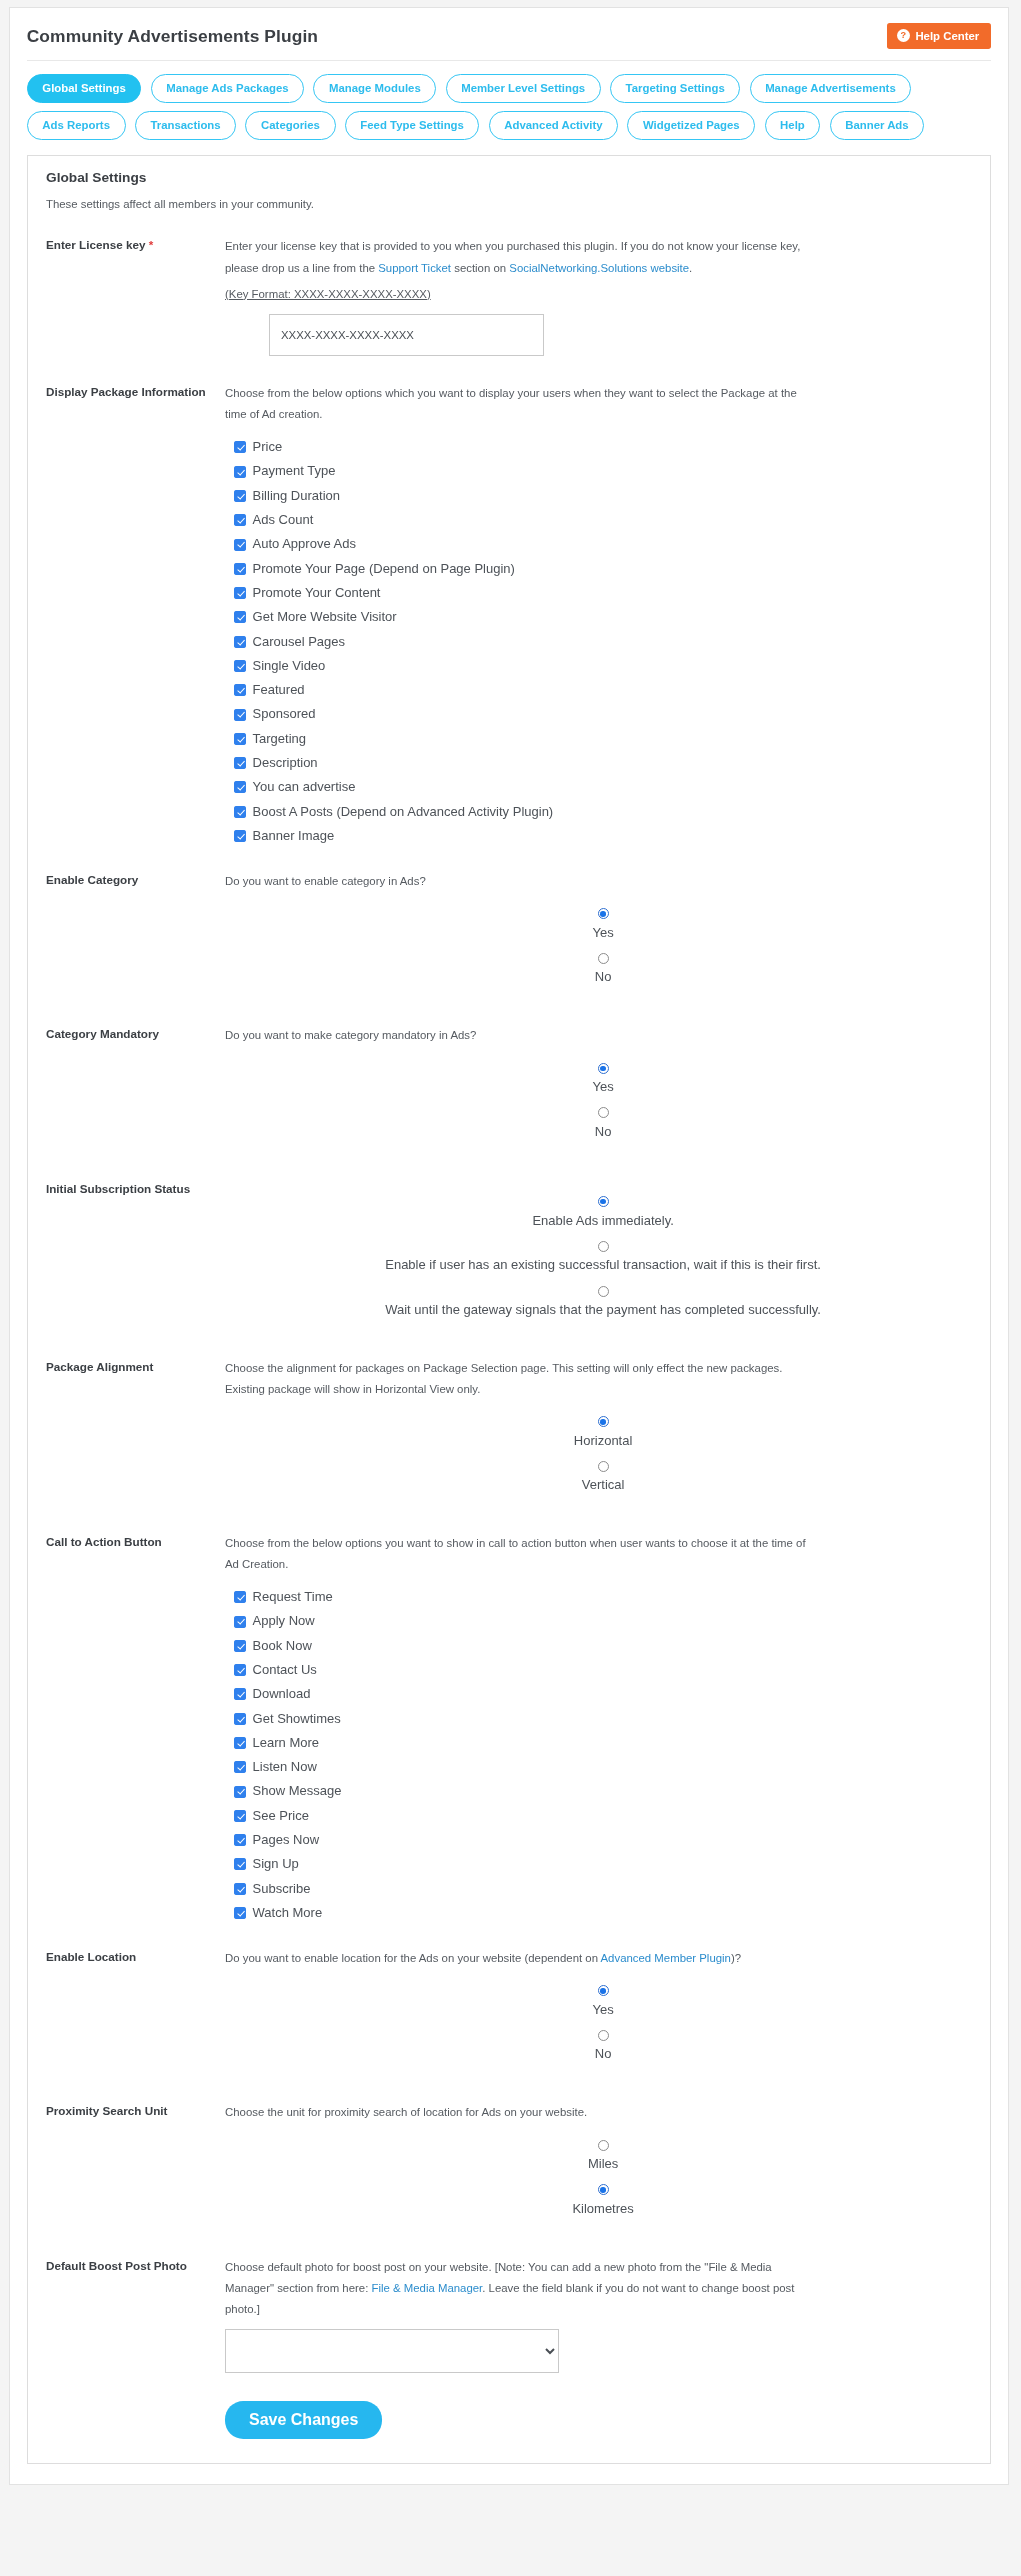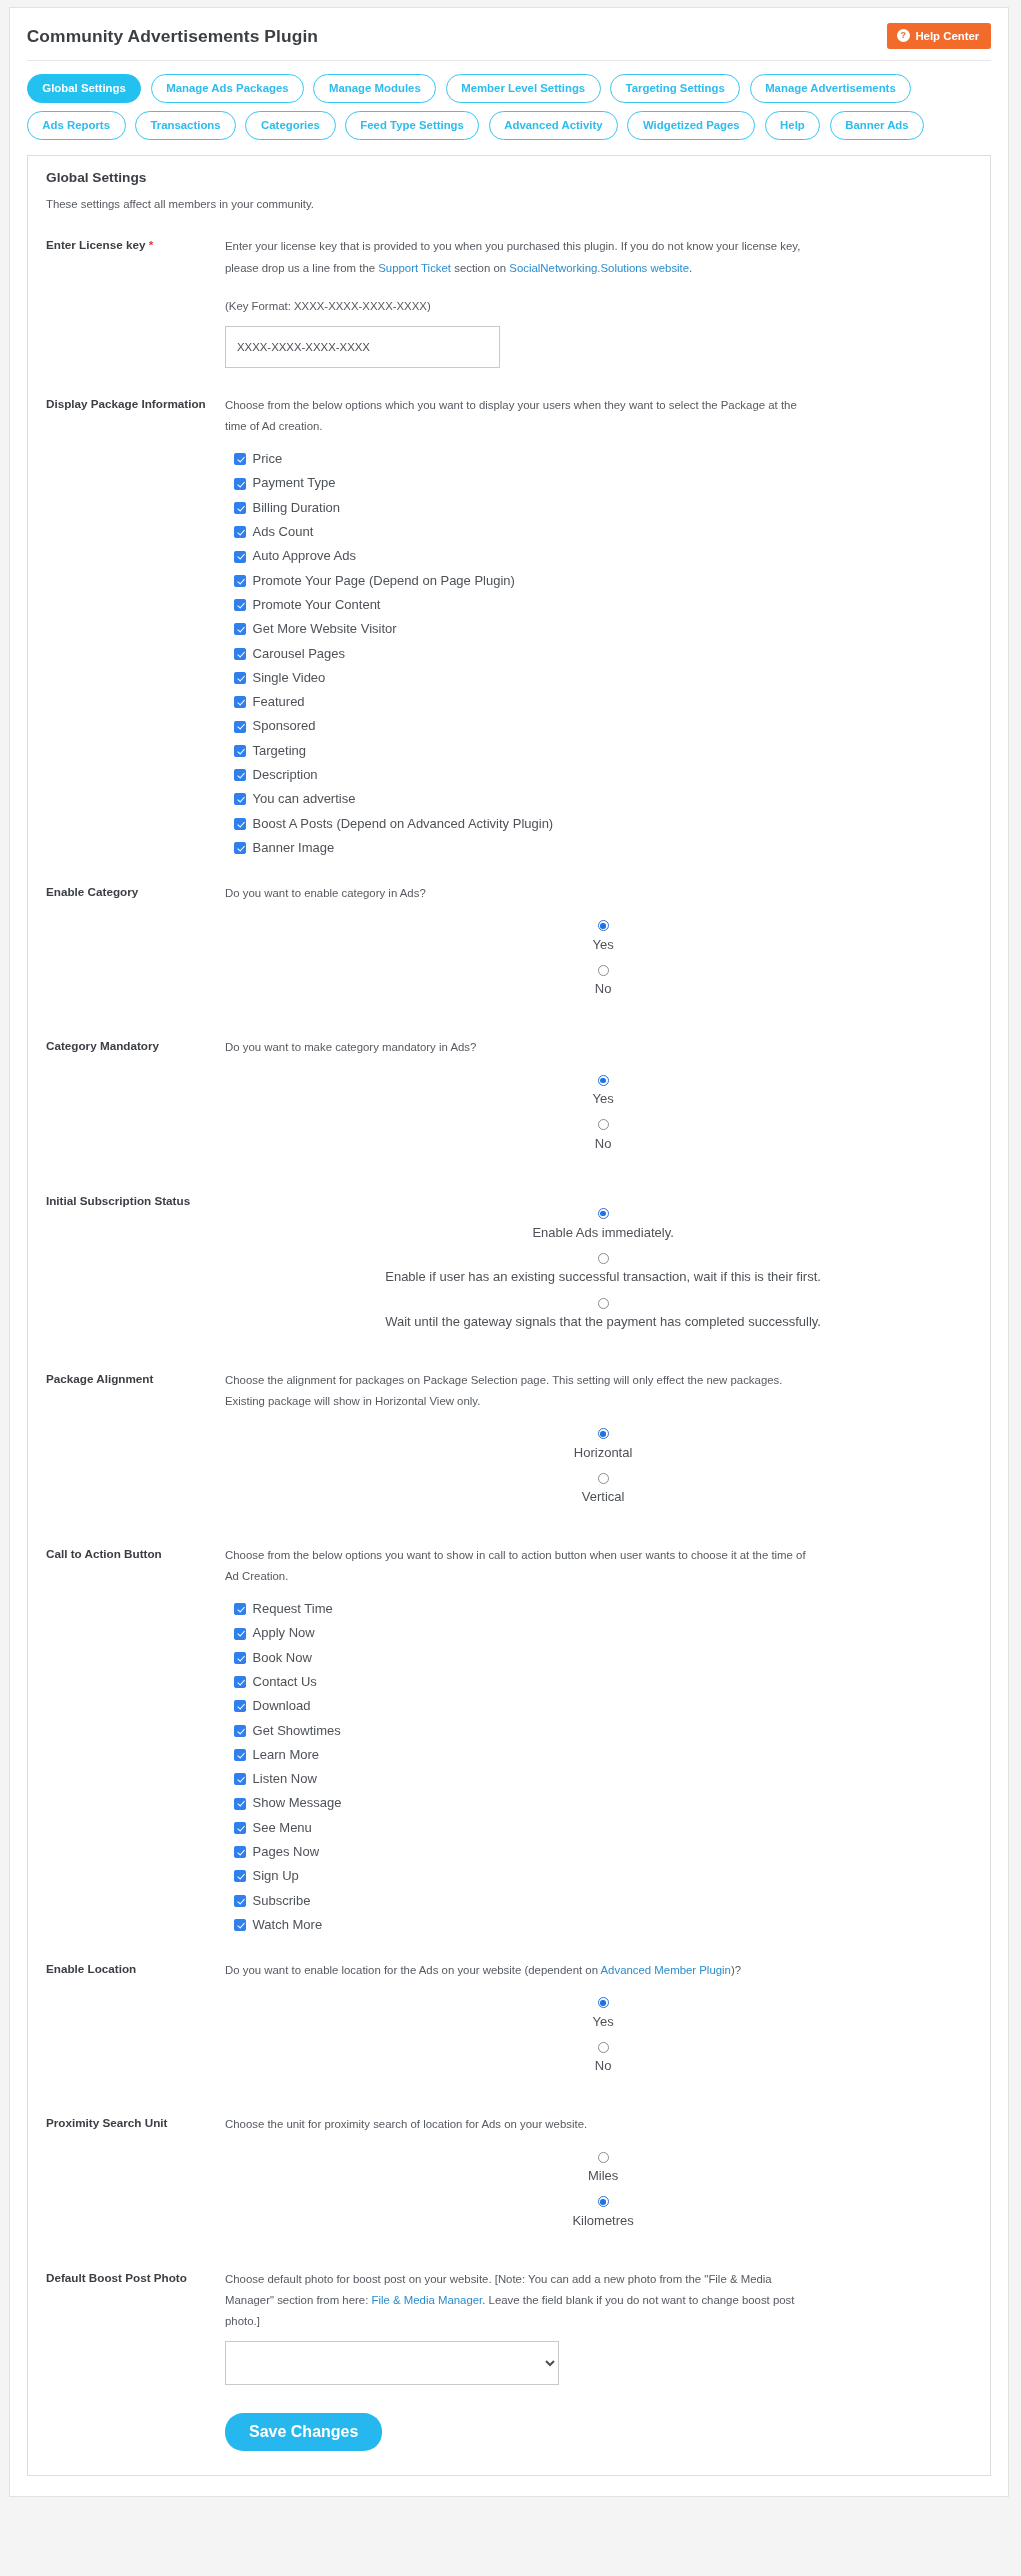--- a/index.html
+++ b/index.html
@@ -138,33 +138,34 @@
     color: #555a60;
     line-height: 1.85;
     max-width: 586px;
     margin: 0;
   }
   .field-desc a, .inline-link {
     color: #2b8ccc;
     text-decoration: none;
     cursor: pointer;
   }
-  .keyformat { margin-top: 17px; }
+  .keyformat { margin-top: 5px; text-decoration: underline; }
 
   .text-input {
     margin-top: 9.2px;
     width: 275px;
     height: 42px;
     border: 0.9px solid #c9c9c9;
     background: #fff;
     font-size: 11.4px;
     color: #4a4f55;
     padding: 0 11px;
     font-family: "Liberation Sans", sans-serif;
     border-radius: 0;
+    margin-left: 44px;
   }
   .select-input {
     margin-top: 9.2px;
     width: 334px;
     height: 44px;
     border: 0.9px solid #c9c9c9;
     background: #ffffff;
     font-size: 11.4px;
     color: #4a4f55;
     padding: 0 9.2px;
@@ -476,21 +477,21 @@
               <div class="opt-item">
                 <span class="cbx on"></span>
                 <span>Listen Now</span>
               </div>
               <div class="opt-item">
                 <span class="cbx on"></span>
                 <span>Show Message</span>
               </div>
               <div class="opt-item">
                 <span class="cbx on"></span>
-                <span>See Menu</span>
+                <span>See Price</span>
               </div>
               <div class="opt-item">
                 <span class="cbx on"></span>
                 <span>Pages Now</span>
               </div>
               <div class="opt-item">
                 <span class="cbx on"></span>
                 <span>Sign Up</span>
               </div>
               <div class="opt-item">

